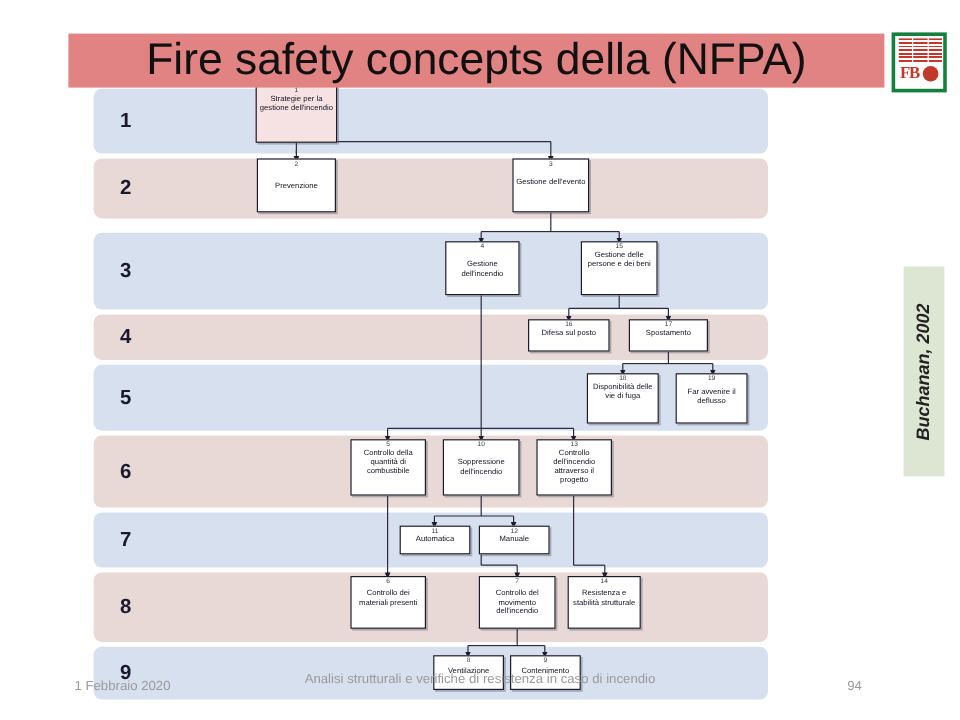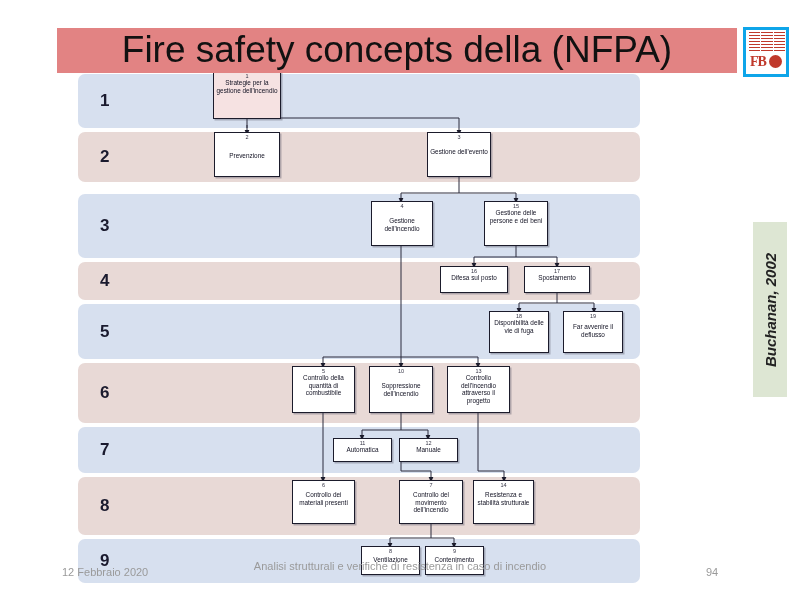--- a/index.html
+++ b/index.html
@@ -38,21 +38,21 @@
     white-space: nowrap;
   }
 
   
   #logo {
     position: absolute;
     left: 743px;
     top: 27px;
     width: 46px;
     height: 50px;
-    border: 3px solid #0ea5e9;
+    border: 3px solid #15803d;
     background: #ffffff;
     box-sizing: border-box;
     overflow: hidden;
   }
   #logo .glyph-row {
     position: absolute;
     left: 3px;
     top: 2px;
     width: 36px;
     height: 20px;
@@ -379,15 +379,15 @@
       <i></i>
   </span>
   <span class="fb">FB</span>
   <span class="dot"></span>
 </div>
 
 <div id="side-note">
   <span>Buchanan, 2002</span>
 </div>
 
-<div id="footer-date">12 Febbraio 2020</div>
+<div id="footer-date">1 Febbraio 2020</div>
 <div id="footer-center">Analisi strutturali e verifiche di resistenza in caso di incendio</div>
 <div id="footer-page">94</div>
 
 </body></html>

